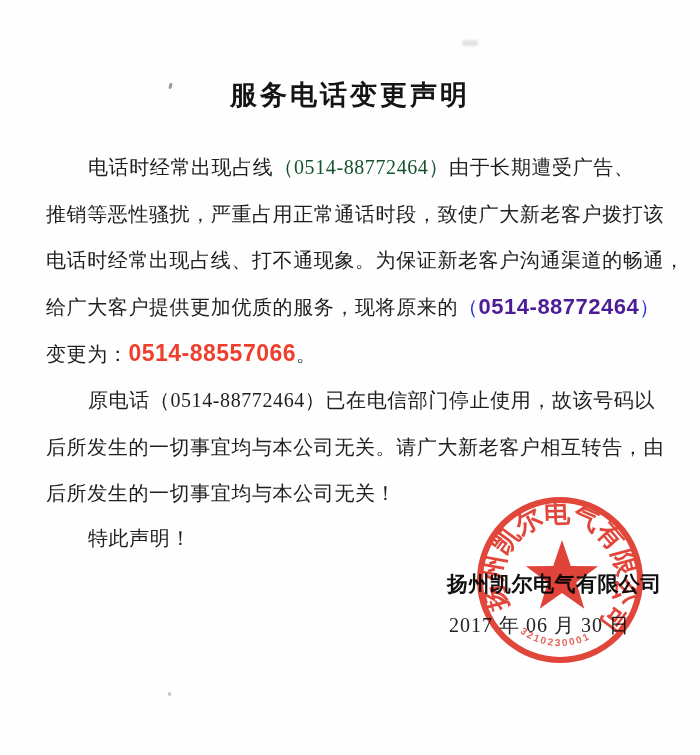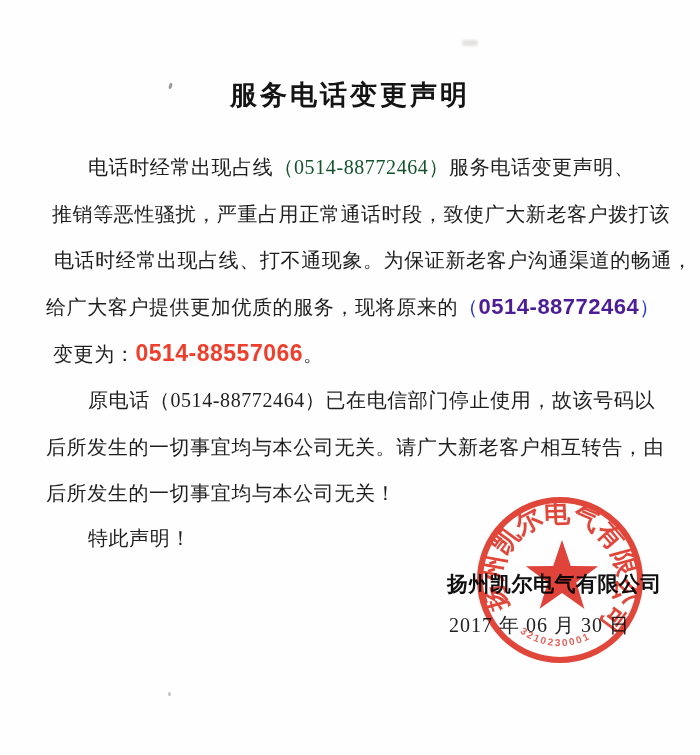--- a/index.html
+++ b/index.html
@@ -17,24 +17,24 @@
     font-family:"Liberation Sans","DejaVu Sans",sans-serif;
     font-weight:bold;font-size:27px;letter-spacing:3px;color:#141414;
   }
   .line{
     position:absolute;left:46px;width:630px;
     font-size:20px;line-height:24px;white-space:nowrap;
     letter-spacing:0.6px;color:#1e1e1e;
   }
   .indent{padding-left:42px;}
   .l1{top:155px;}
-  .l2{top:202px;text-align:center;}
-  .l3{top:248px;margin-left:8px;}
+  .l2{top:202px;}
+  .l3{top:248px;}
   .l4{top:295px;}
-  .l5{top:341px;margin-left:7px;}
+  .l5{top:341px;}
   .l6{top:388px;}
   .l7{top:435px;}
   .l8{top:481px;}
   .l9{top:526px;}
   .blue-serif{color:#14532d;}
   .blue-paren{color:#2030cf;}
   .blue-bold{
     color:#4c1d95;font-weight:bold;font-size:22px;
     font-family:"Liberation Sans","DejaVu Sans",sans-serif;
     letter-spacing:0.5px;
@@ -72,21 +72,21 @@
   .speck3{position:absolute;left:168px;top:692px;width:3px;height:4px;background:#c9c7c5;border-radius:2px;}
 </style>
 </head>
 <body>
 
 <div class="page">
 
   <div class="doc-title">服务电话变更声明</div>
 
   <div class="line l1 indent">
-    <span>电话时经常出现占线</span><span class="blue-serif">（0514-88772464）</span><span>服务电话变更声明、</span>
+    <span>电话时经常出现占线</span><span class="blue-serif">（0514-88772464）</span><span>由于长期遭受广告、</span>
   </div>
   <div class="line l2">推销等恶性骚扰，严重占用正常通话时段，致使广大新老客户拨打该</div>
   <div class="line l3">电话时经常出现占线、打不通现象。为保证新老客户沟通渠道的畅通，</div>
   <div class="line l4">
     <span>给广大客户提供更加优质的服务，现将原来的</span><span class="blue-paren">（</span><span class="blue-bold">0514-88772464</span><span class="blue-paren">）</span>
   </div>
   <div class="line l5">
     <span>变更为：</span><span class="red-bold">0514-88557066</span><span>。</span>
   </div>
 

